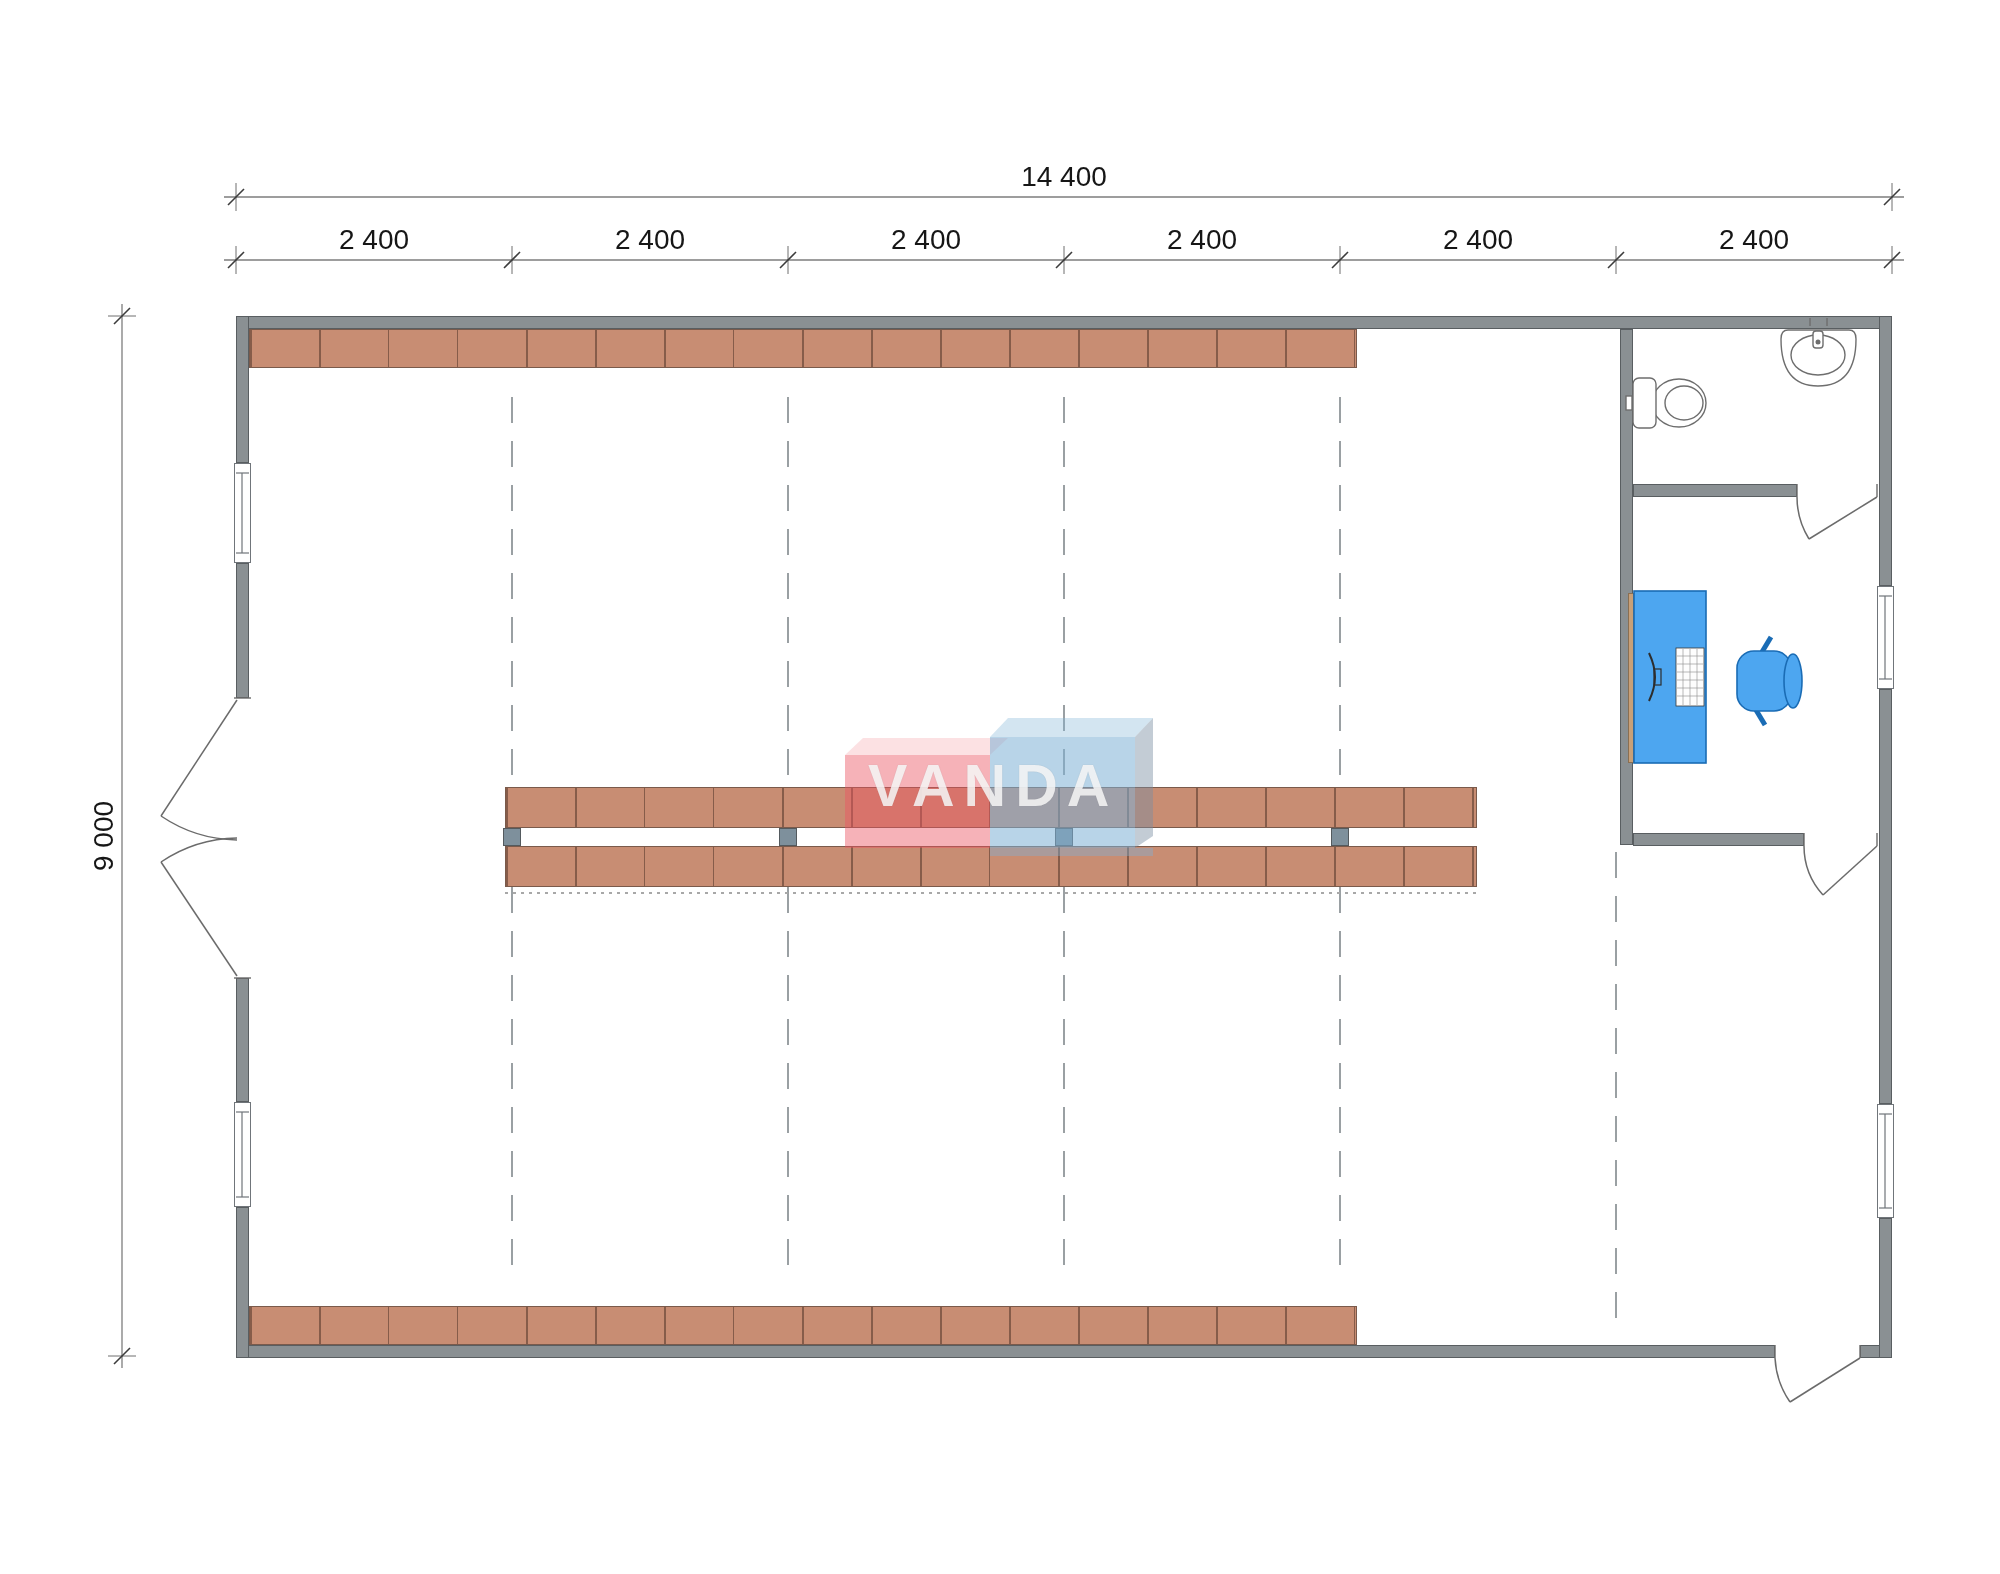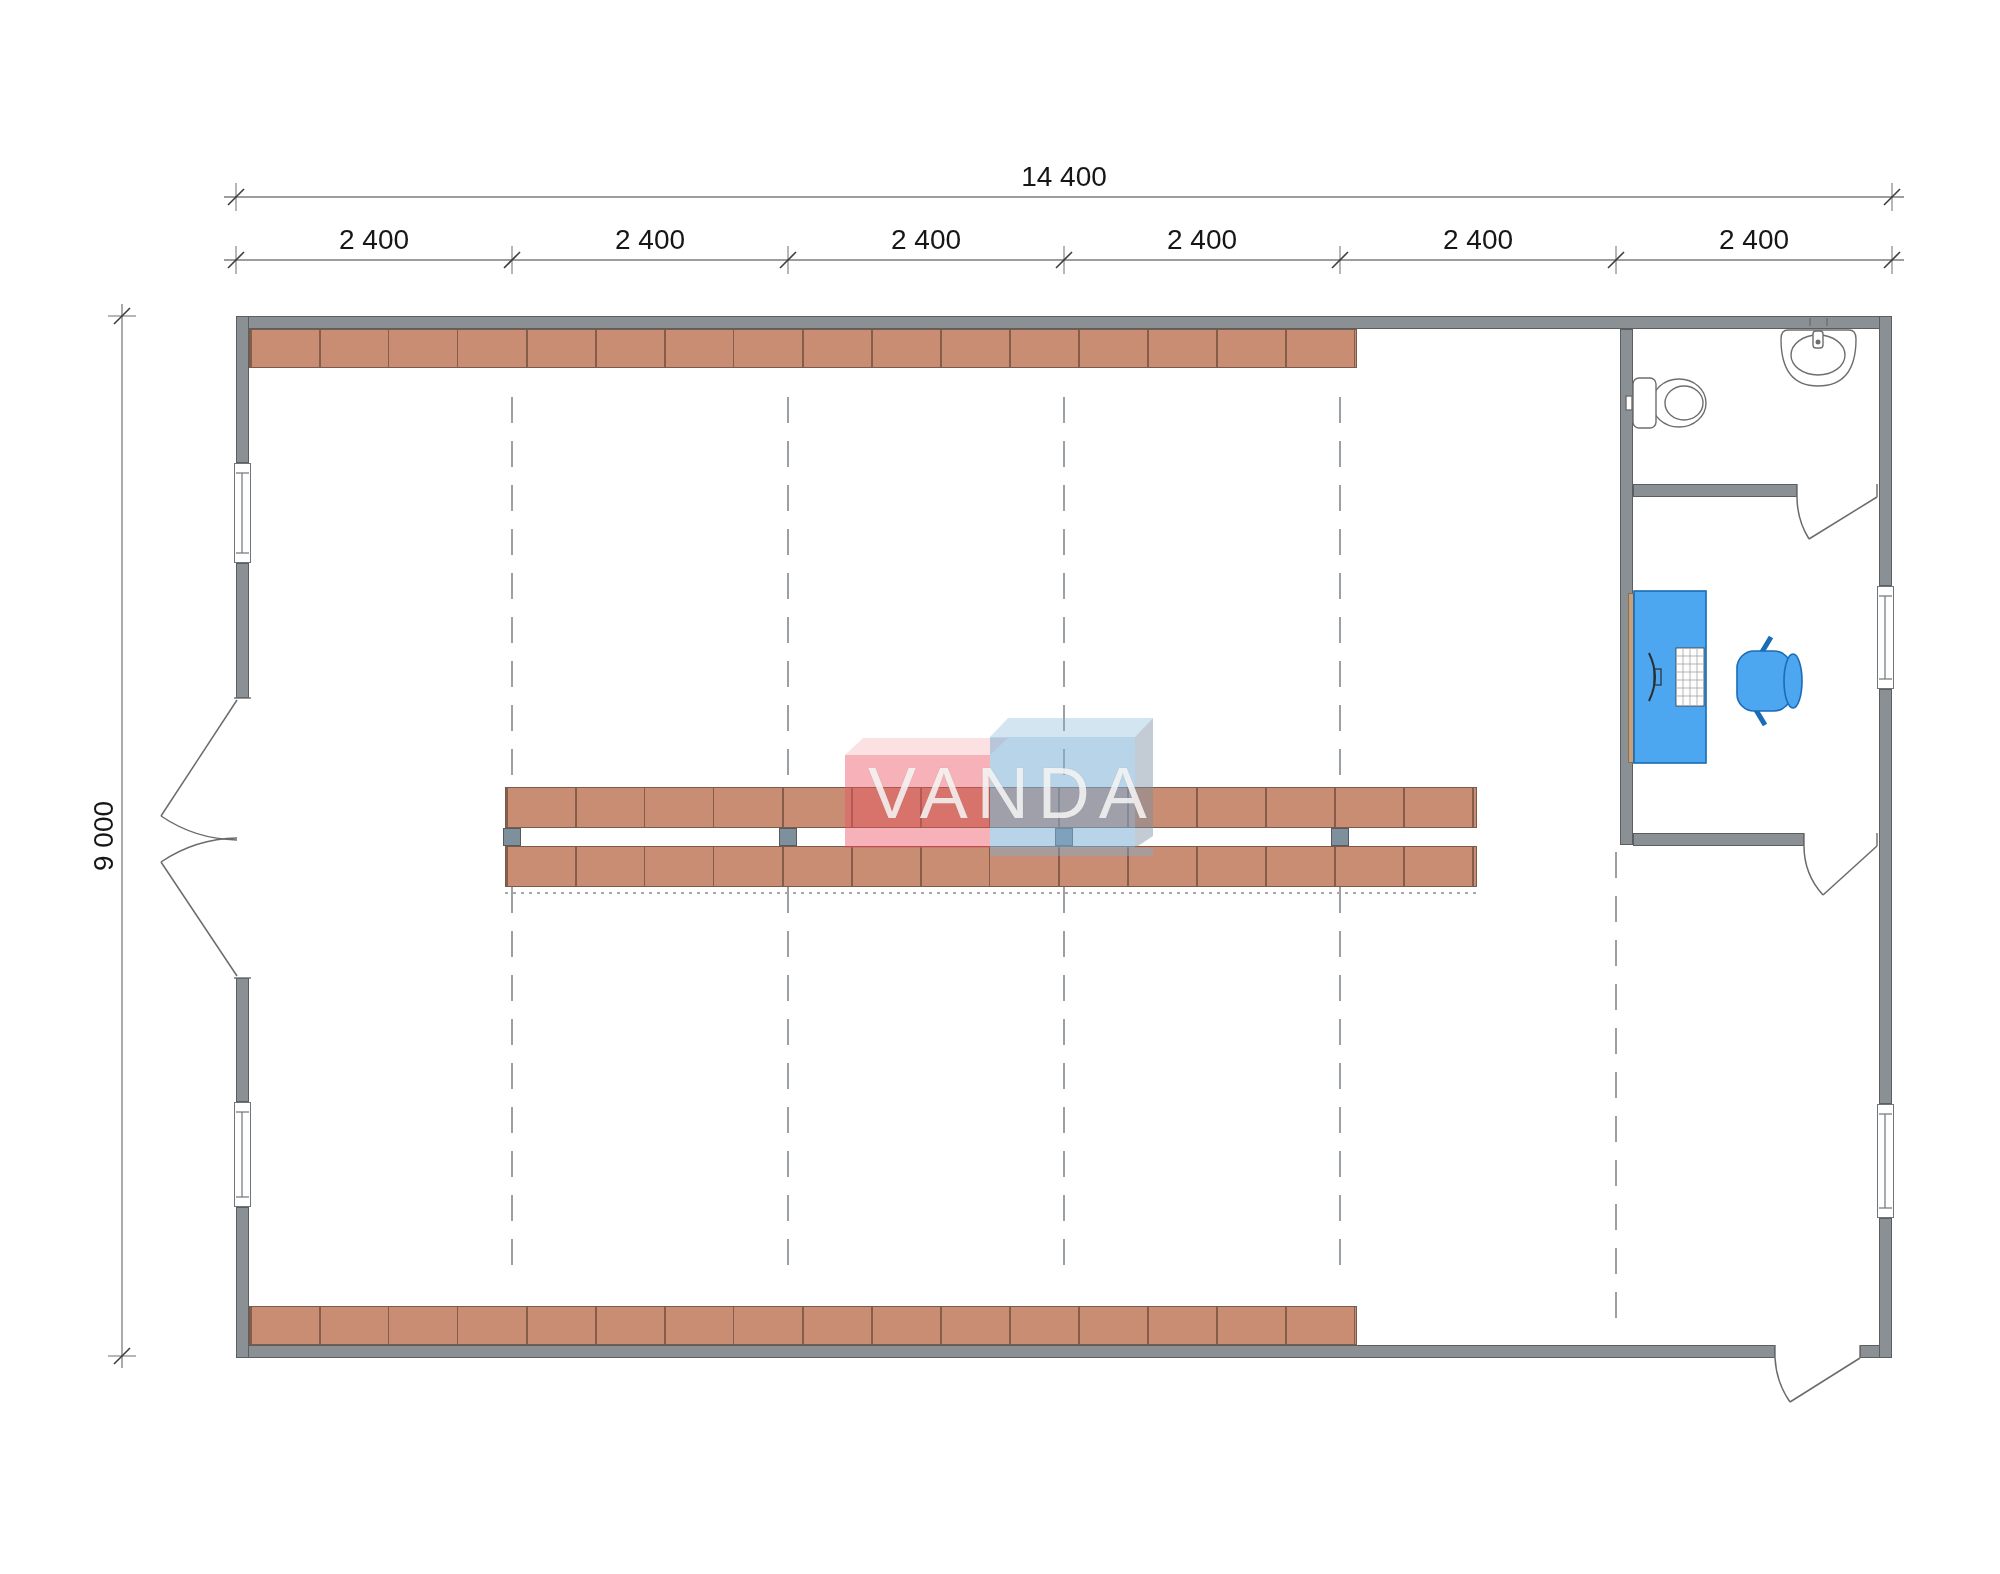--- a/index.html
+++ b/index.html
@@ -9,21 +9,21 @@
   .wall{position:absolute;background:#8a9093;box-shadow:inset 0 0 0 1px #595e61;}
   .shelf{position:absolute;background-color:#c88d73;
          background-image:repeating-linear-gradient(to right, rgba(80,52,40,0.55) 0 1.5px, transparent 1.5px 69px);
          border:1px solid #7a5a4b;box-sizing:border-box;}
   .column{position:absolute;background:#7e909c;border:1px solid #545a5e;box-sizing:border-box;}
   .gridline{position:absolute;width:2px;
             background-image:repeating-linear-gradient(to bottom,#9aa0a3 0 26px, transparent 26px 44px);}
   .window{position:absolute;background:#ffffff;border:1px solid #70757a;box-sizing:border-box;}
   .dimtext{position:absolute;color:#161616;font-size:28px;white-space:nowrap;transform:translateX(-50%);}
   .logo-part{position:absolute;}
-  .logo-text{position:absolute;font-weight:normal;font-size:72px;letter-spacing:9px;
+  .logo-text{position:absolute;font-weight:bold;font-size:59px;letter-spacing:9px;
              color:rgba(255,255,255,0.80);text-shadow:0 0 1px rgba(120,120,120,0.35);}
 </style>
 </head>
 <body>
 
 <div class="plan">
 
   <div class="dimtext" style="left:1064px;top:161px;">14 400</div>
   <div class="dimtext" style="left:374px;top:224px;">2 400</div>
   <div class="dimtext" style="left:650px;top:224px;">2 400</div>

